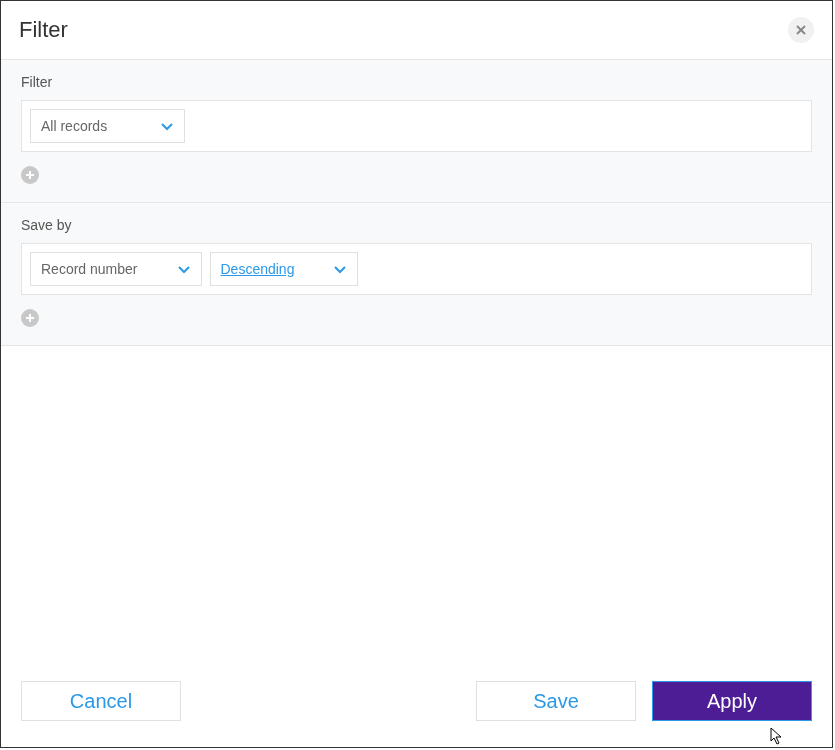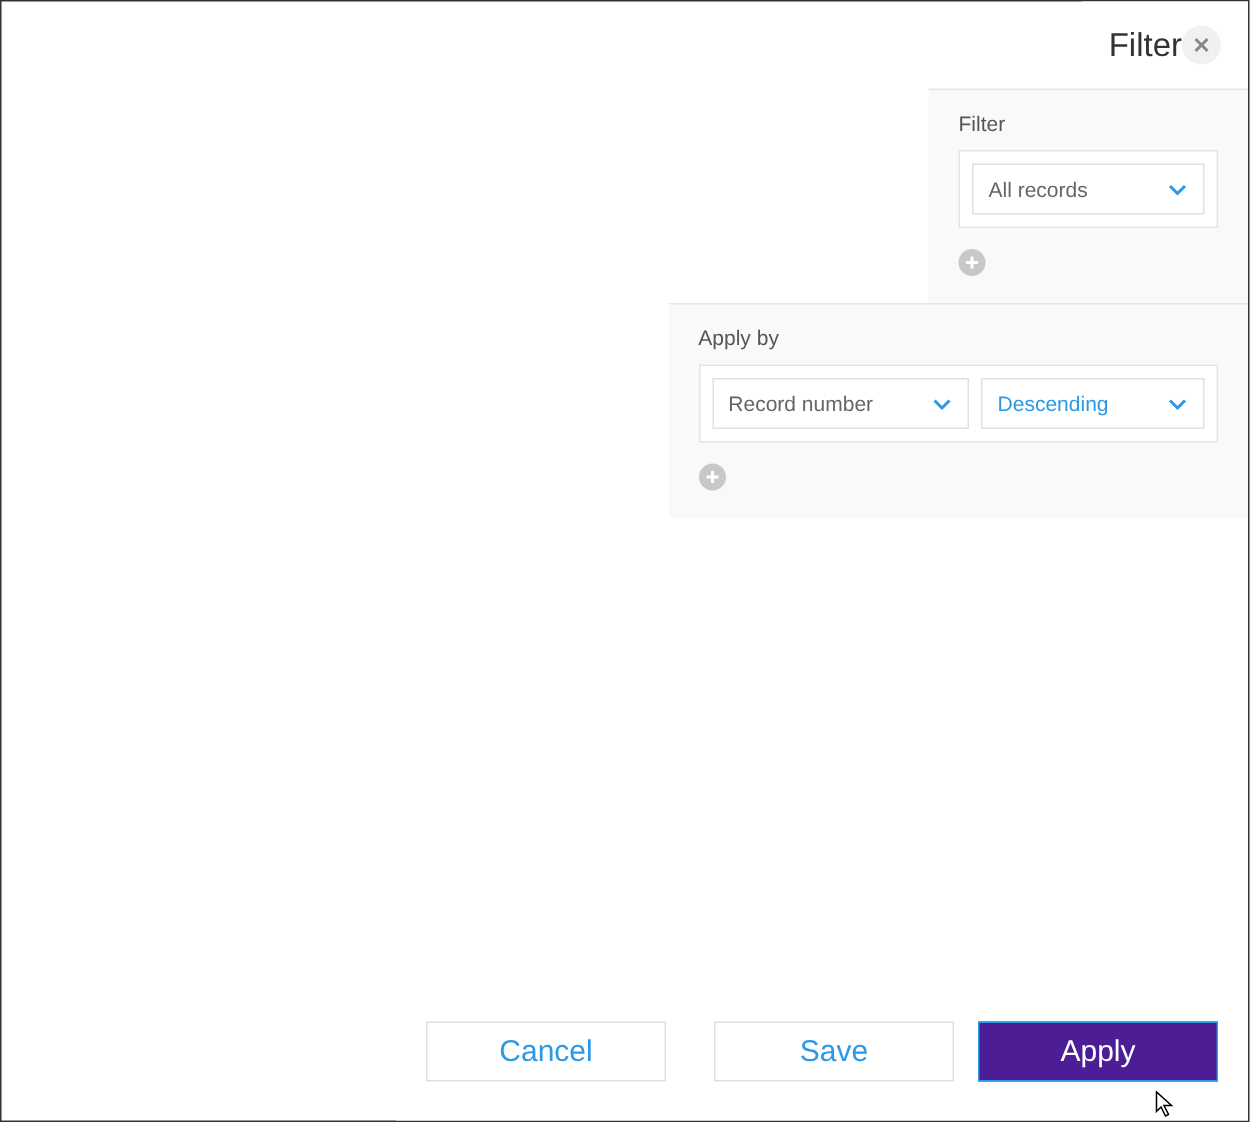--- a/index.html
+++ b/index.html
@@ -15,21 +15,20 @@
     overflow: hidden;
   }
   .dialog {
     width: 833px;
     height: 748px;
     border: 1px solid #333;
     position: relative;
     display: flex;
     flex-direction: column;
     background: #fff;
-    align-items: flex-end;
   }
   
   .dialog-header {
     display: flex;
     align-items: center;
     justify-content: space-between;
     padding: 0 18px;
     height: 58px;
     background: #fff;
   }
@@ -87,20 +86,21 @@
     cursor: pointer;
     background: #fff;
     gap: 39px;
   }
   .dropdown .dd-text {
     font-size: 14px;
     color: #666;
   }
   .dropdown .dd-text.accent {
     color: #2b99e8;
+    text-decoration: underline;
   }
   .dropdown .chev {
     width: 14px;
     height: 14px;
   }
   .dropdown .chev polyline {
     fill: none;
     stroke: #2b99e8;
     stroke-width: 2;
   }
@@ -189,21 +189,21 @@
     </div>
     <div class="add-circle">
       <svg viewBox="0 0 10 10">
           <line x1="5" y1="1" x2="5" y2="9"></line>
           <line x1="1" y1="5" x2="9" y2="5"></line>
         </svg>
     </div>
   </div>
 
   <div class="section">
-    <div class="section-label">Apply by</div>
+    <div class="section-label">Save by</div>
     <div class="row-box">
       <div class="dropdown">
         <span class="dd-text">Record number</span>
         <svg class="chev" viewBox="0 0 14 14">
             <polyline points="2,5 7,10 12,5"></polyline>
           </svg>
       </div>
       <div class="dropdown sort-dir">
         <span class="dd-text accent">Descending</span>
         <svg class="chev" viewBox="0 0 14 14">

